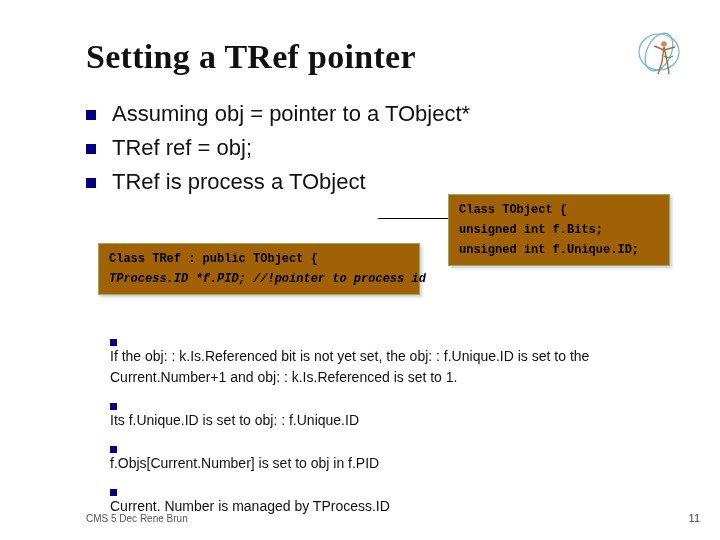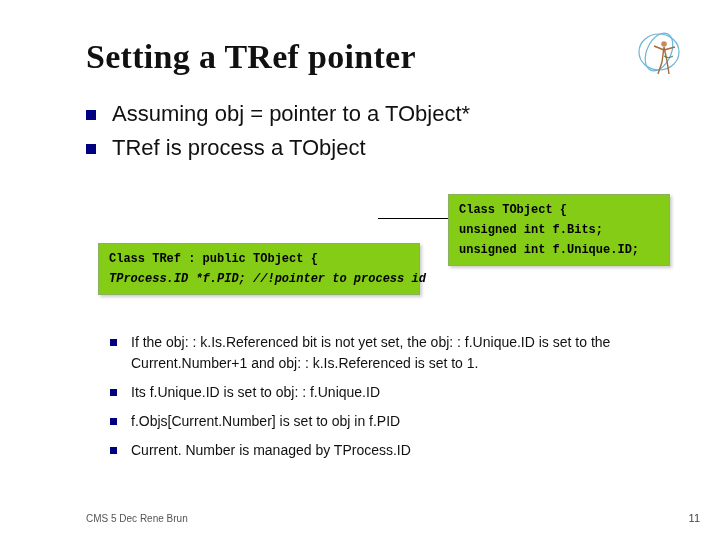--- a/index.html
+++ b/index.html
@@ -6,22 +6,22 @@
   html, body { width: 720px; height: 540px; overflow: hidden; }
   body { background: #fff; font-family: Verdana, Arial, sans-serif; position: relative; }
   .slide { width: 720px; height: 540px; position: relative; padding: 38px 60px 12px 86px; }
   .title { font-family: "Comic Sans MS", "Comic Sans", cursive; font-size: 34px; color: #111; margin-bottom: 22px; letter-spacing: 0.3px; }
   .row { font-family: Liberation Sans, sans-serif; font-size: 22px; color: #111; line-height: 1.45; display: flex; align-items: flex-start; margin-bottom: 2px; }
   .bullet-l1 { width: 10px; height: 10px; background: #000080; margin-top: 12px; margin-right: 16px; flex: 0 0 auto; }
   .row2 { margin-left: 24px; }
   .row2 .text { font-family: Verdana, Arial, sans-serif; font-size: 14px; color: #111; line-height: 1.5; }
   .bullet-l2 { width: 7px; height: 7px; background: #000080; margin-top: 7px; margin-right: 14px; flex: 0 0 auto; }
   .row2-wrap { margin-top: 18px; }
-  .row2item { display: flex; align-items: flex-start; margin-bottom: 8px; }
-  .codebox { position: absolute; background: #84cc16; border: 1px solid #8bb060; padding: 8px 10px; box-shadow: 2px 2px 3px rgba(0,0,0,0.2); }
+  .row2item { display: flex; align-items: flex-start; margin-bottom: 8px; flex-direction: column; }
+  .codebox { position: absolute; background: #a16207; border: 1px solid #8bb060; padding: 8px 10px; box-shadow: 2px 2px 3px rgba(0,0,0,0.2); }
   .codebox pre { font-family: "Courier New", monospace; font-size: 12px; font-weight: bold; color: #000; white-space: pre; }
   .code-left { left: 98px; top: 243px; width: 322px; }
   .code-left .c2 { font-style: italic; }
   .code-right { left: 448px; top: 194px; width: 222px; }
   .connector { position: absolute; background: #000; }
   .conn-h { height: 1px; left: 378px; top: 218px; width: 70px; }
   .footer { position: absolute; left: 0; right: 0; bottom: 16px; display: flex; justify-content: space-between; padding: 0 60px 0 86px; font-family: Verdana, Arial, sans-serif; font-size: 10px; color: #555; gap: 19px; }
   .slidenum { position: absolute; right: 20px; bottom: 16px; font-size: 11px; color: #444; }
   .logo { position: absolute; right: 36px; top: 28px; width: 50px; height: 58px; }
   .logo svg { width: 50px; height: 58px; }
@@ -41,20 +41,24 @@
       <path d="M30 28 C33 30 36 30 39 28" stroke="#3a7a3a" stroke-width="1" fill="none"></path>
     </svg>
   </div>
 
   <h1 class="title">Setting a TRef pointer</h1>
 
   <div>
     <div class="row">
       <div class="bullet-l1"></div>
       <div class="text">Assuming  obj = pointer to a TObject*</div>
+    </div>
+    <div class="row">
+      <div class="bullet-l1"></div>
+      <div class="text">TRef ref = obj;</div>
     </div>
     <div class="row">
       <div class="bullet-l1"></div>
       <div class="text">TRef is process a TObject</div>
     </div>
   </div>
 
   <div class="connector conn-h"></div>
 
   <div class="codebox code-left">

